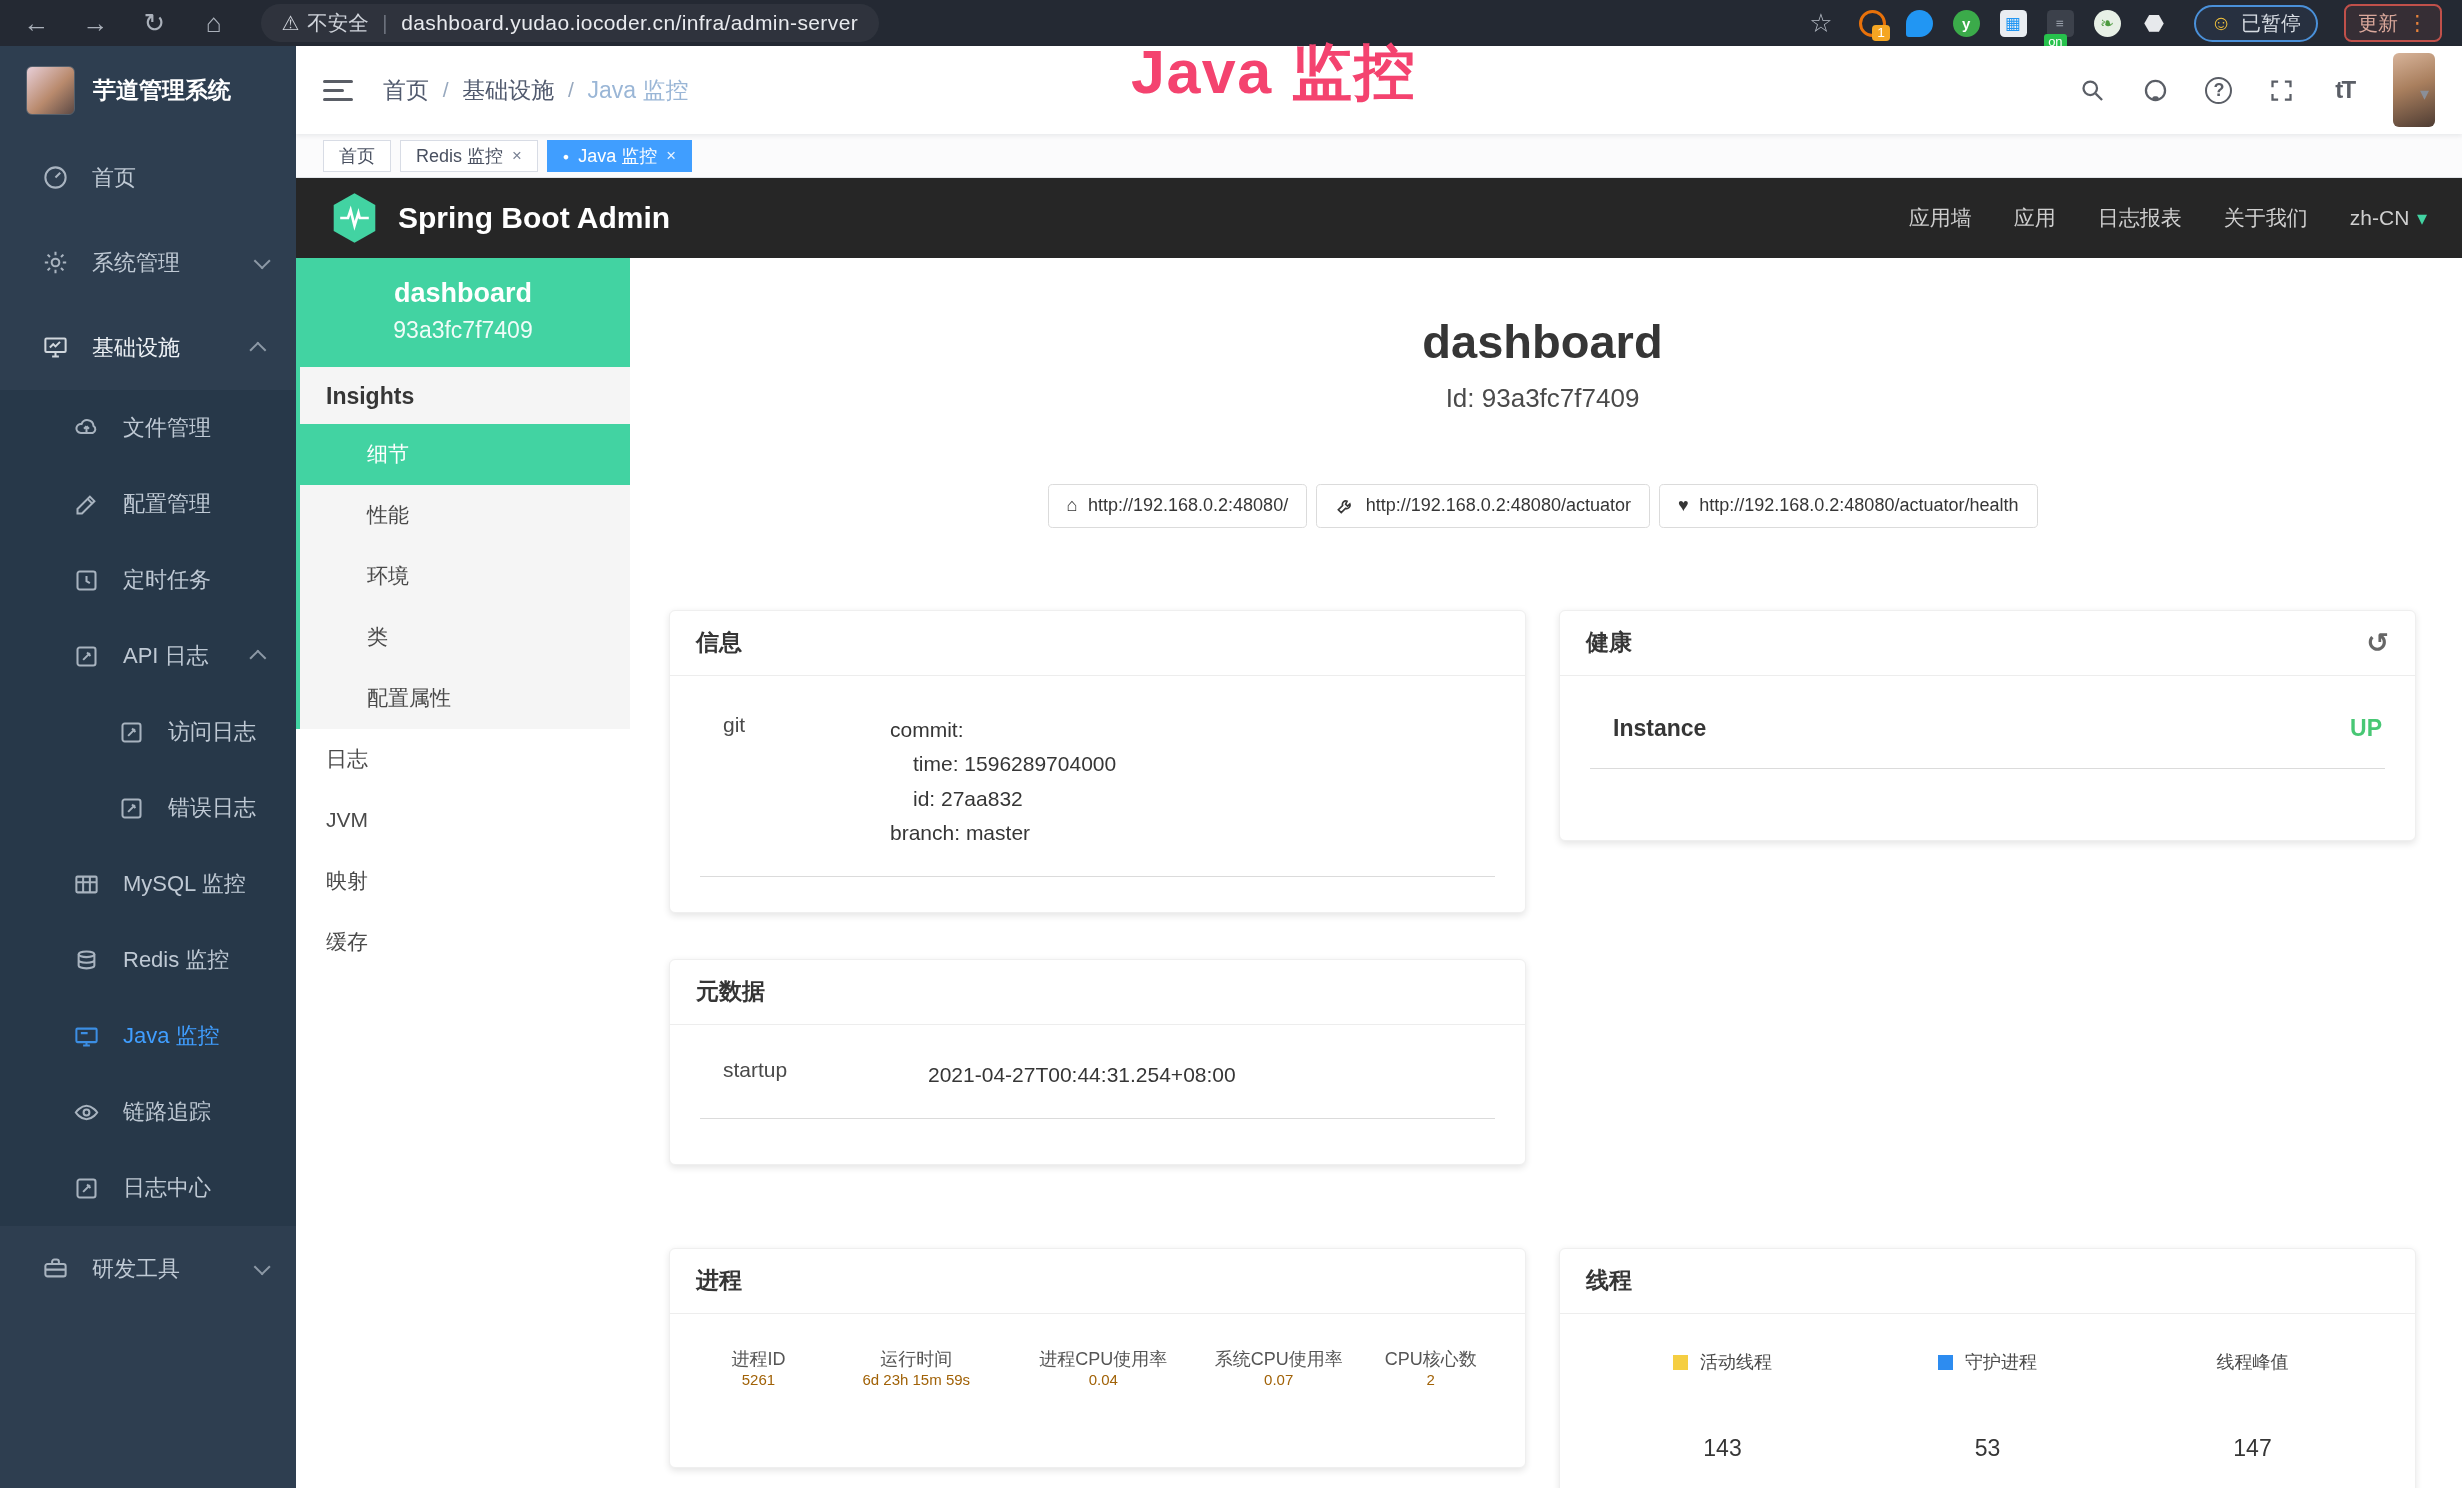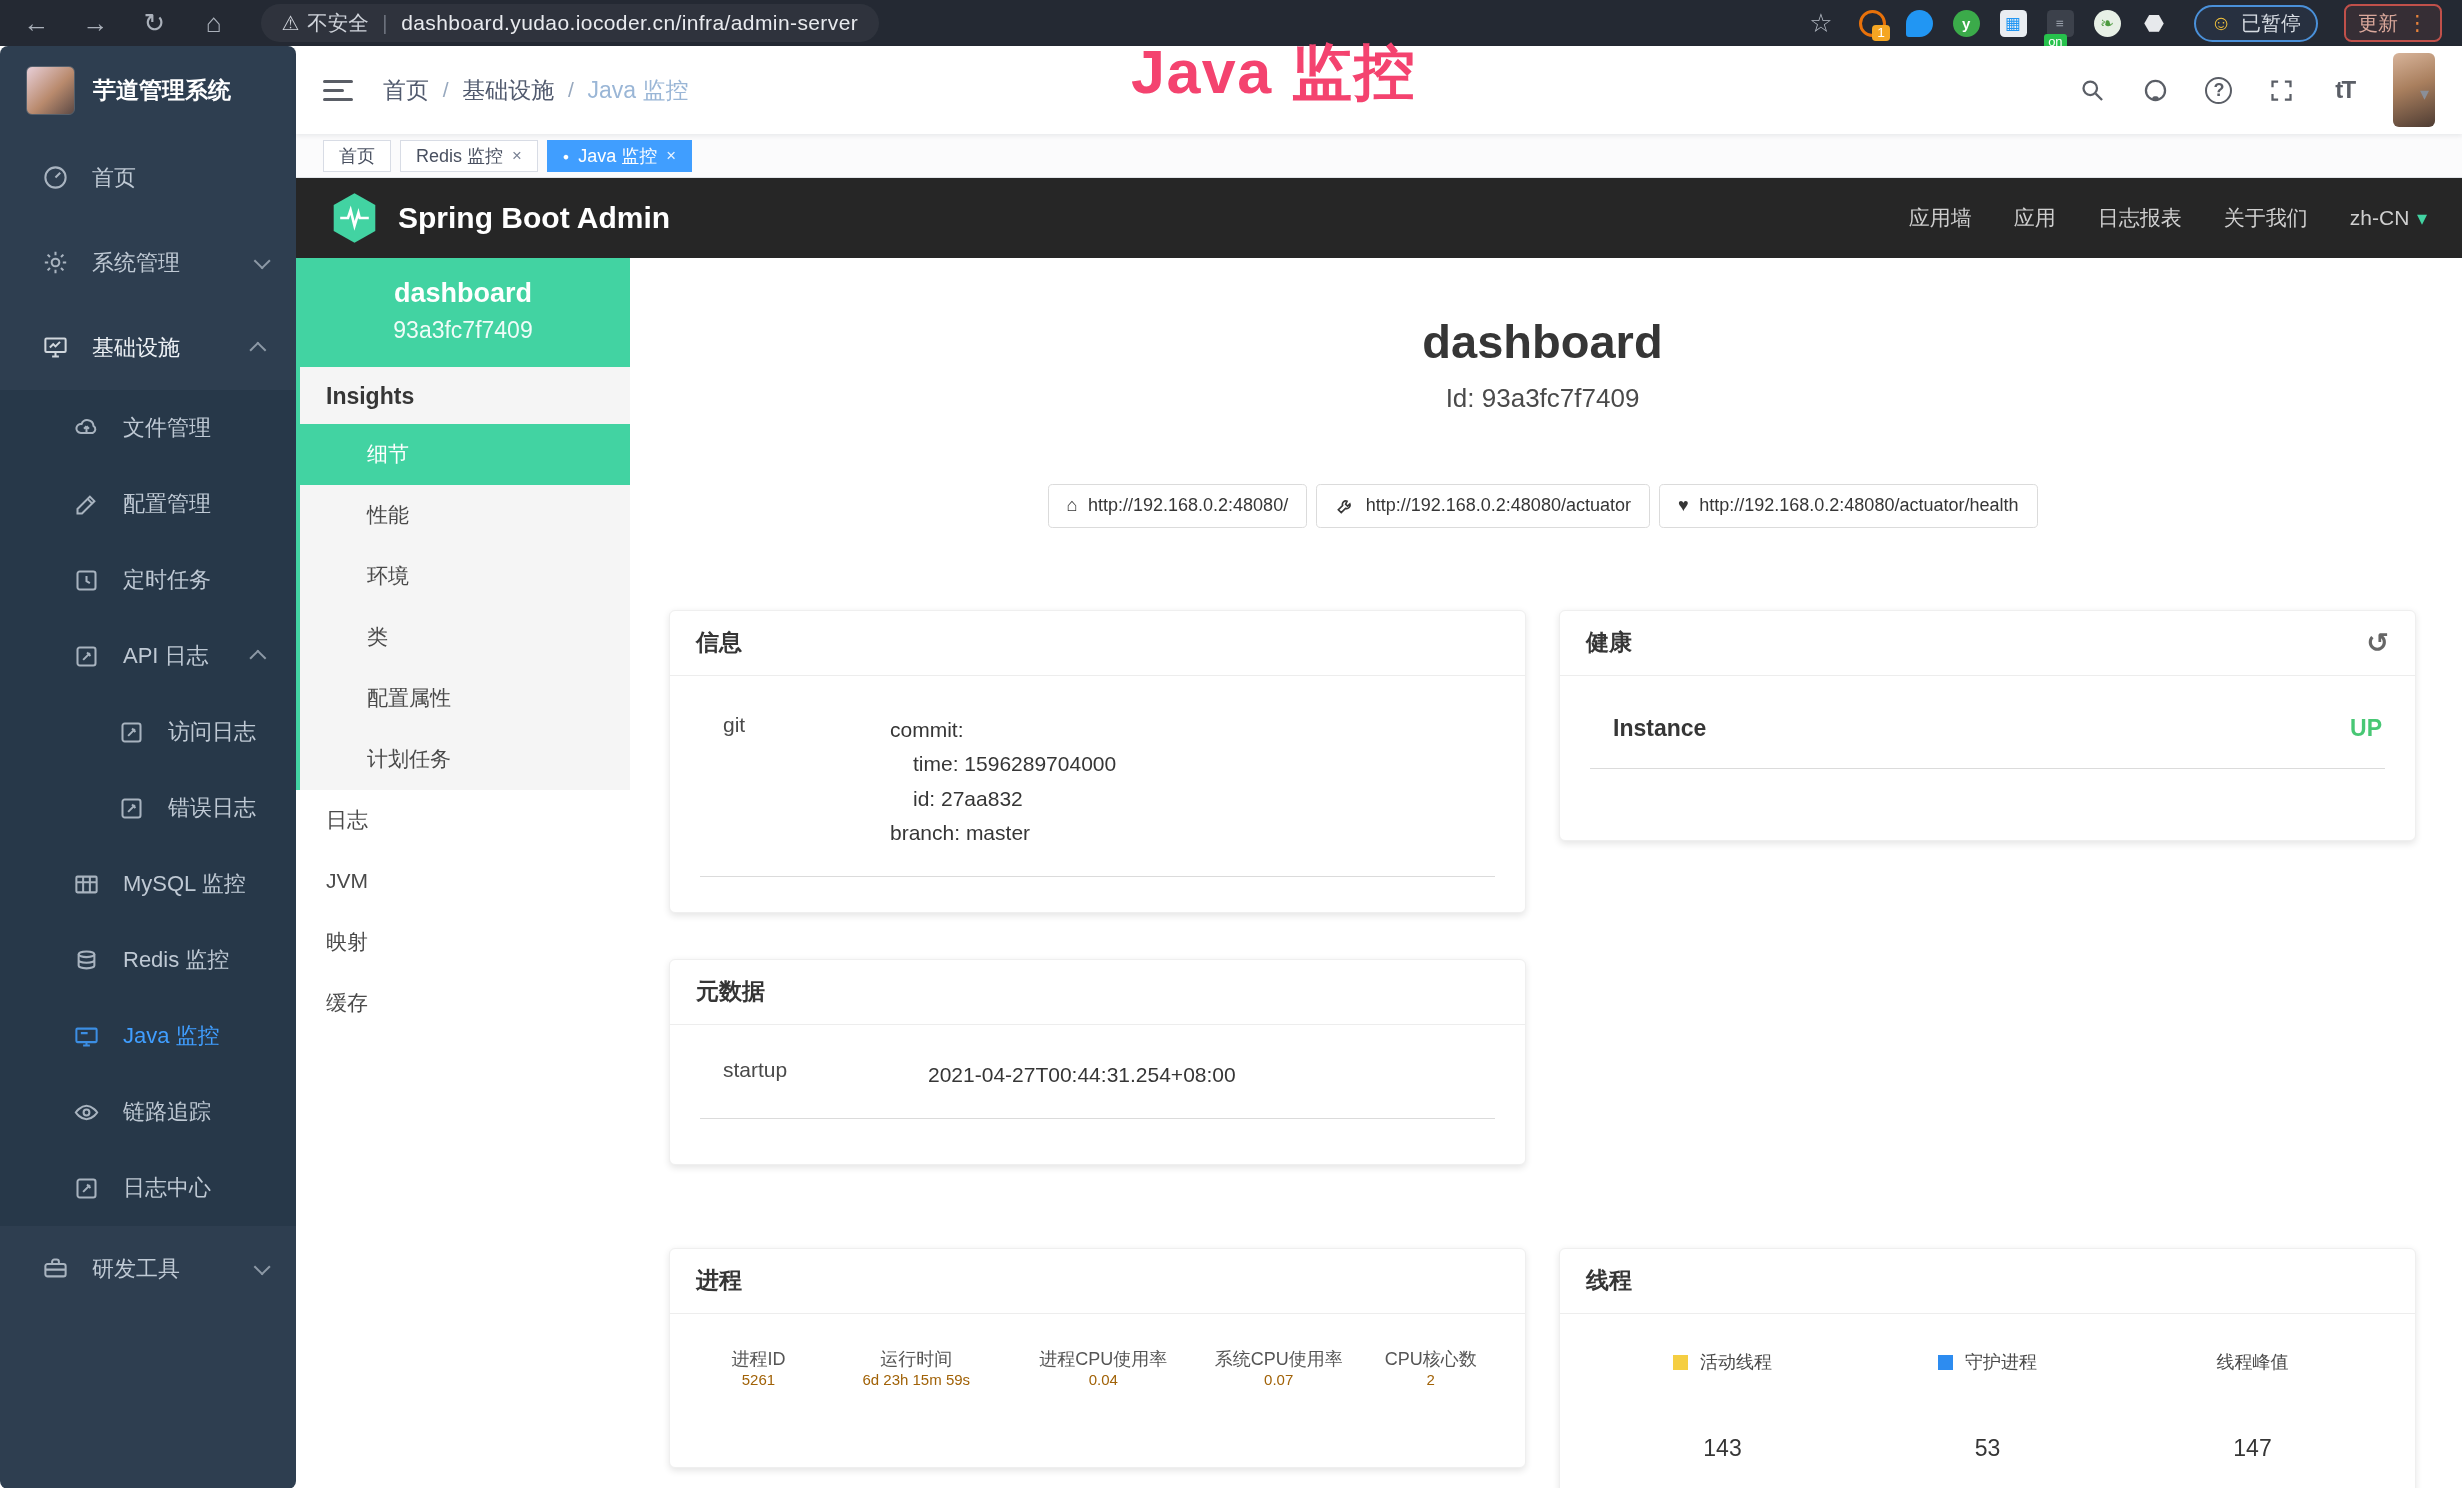--- a/index.html
+++ b/index.html
@@ -30,21 +30,21 @@
   .ext-puzzle { background:transparent; color:#e7e9ec; font-size:23px; }
   .pause-pill { display:flex; align-items:center; gap:9px; border:2.3px solid #4a90d9; border-radius:20px; padding:3px 15px; color:#d7dce3; font-size:20px; background:rgba(74,144,217,.08); }
   .smiley { color:#f5c33b; font-size:21px; }
   .update-btn { display:flex; align-items:center; gap:9px; border:2.3px solid #c0504a; border-radius:7.6px; padding:3.8px 12px; color:#d9a79a; font-size:20px; background:rgba(192,80,74,.12); }
   .update-dots { color:#e8833a; font-size:21px; }
 
   
   #app-row { display:flex; height:1443px; }
 
   
-  .yd-side { width:296px; background:#2e3e50; color:#bfc9d4; flex-shrink:0; overflow:hidden;border-radius:8px; }
+  .yd-side { width:296px; background:#2e3e50; color:#bfc9d4; flex-shrink:0; overflow:hidden; }
   .yd-logo-row { display:flex; align-items:center; gap:18px; height:89px; padding-left:26px; }
   .yd-logo { width:49px; height:49px; border-radius:6px; background:linear-gradient(135deg,#e8cfd8 0%,#b98a6d 55%,#5d4a45 100%); border:0.8px solid #55606c; }
   .yd-title { color:#fff; font-size:23px; font-weight:bold; }
   .yd-item { display:flex; align-items:center; height:85px; padding:0 30px 0 42px; font-size:22px; gap:23px; cursor:pointer; }
   .yd-item .lab { flex:1; }
   .yd-sub { background:#273849; }
   .yd-sub .yd-item { height:76px; padding-left:73px; }
   .yd-sub .yd-item.nested { padding-left:118px; }
   .yd-item.active { color:#409eff; }
   .yd-ico { width:27px; height:27px; flex-shrink:0; opacity:.85; }
@@ -443,23 +443,20 @@
               </div>
             <div class="ins-item">
                 <span>环境</span>
               </div>
             <div class="ins-item">
                 <span>类</span>
               </div>
             <div class="ins-item">
                 <span>配置属性</span>
               </div>
-            <div class="ins-item">
-                <span>计划任务</span>
-              </div>
           </div>
           <div class="side-item">
               <span>日志</span>
             </div>
           <div class="side-item">
               <span>JVM</span>
             </div>
           <div class="side-item">
               <span>映射</span>
             </div>

